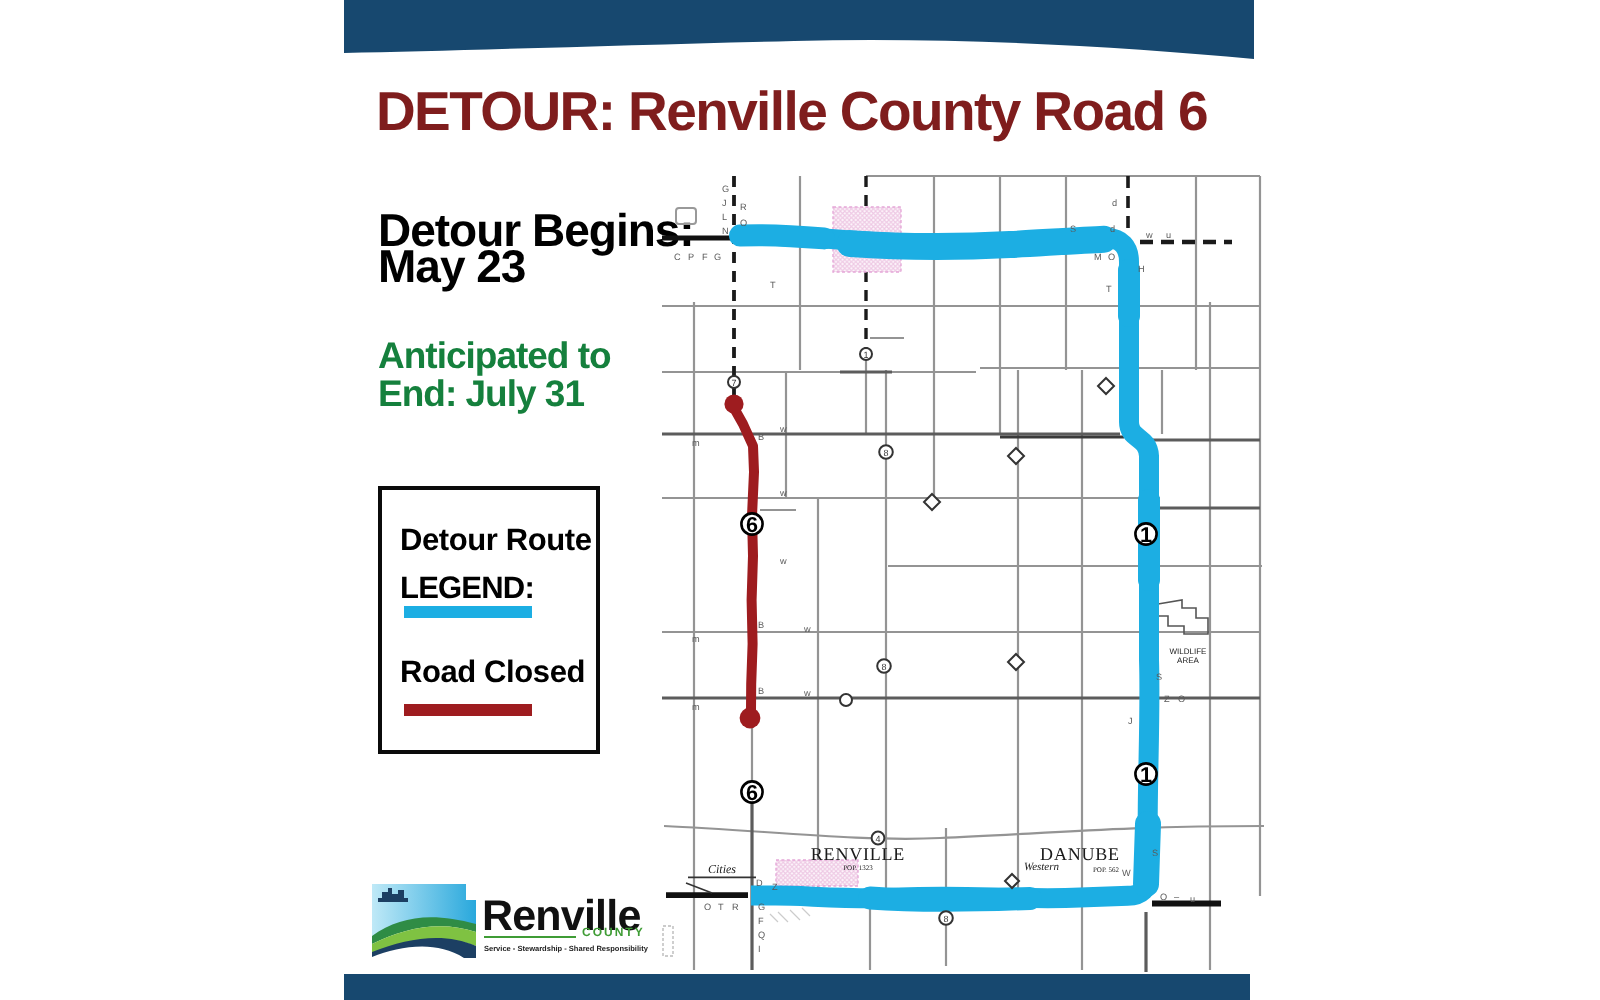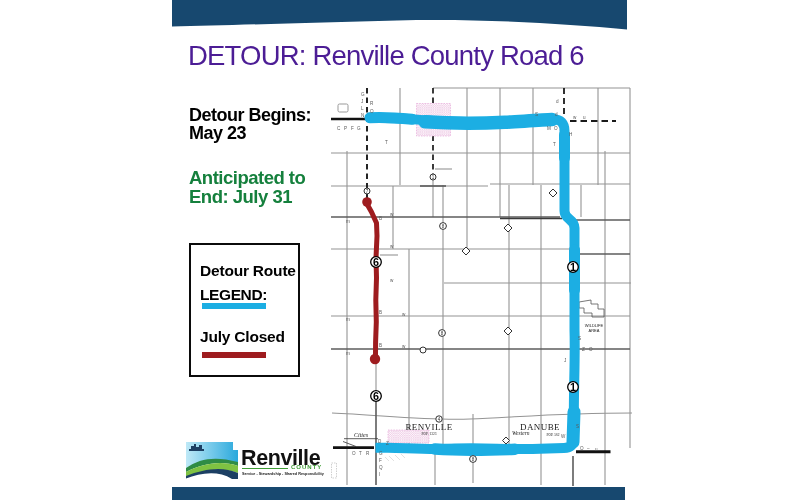--- a/index.html
+++ b/index.html
@@ -6,35 +6,35 @@
   body{width:800px;height:500px;background:#ffffff;font-family:"Liberation Sans",sans-serif;position:relative;overflow:hidden;}
   .abs{position:absolute;}
 </style>
 </head>
 <body>
 
 <svg class="abs" style="left:172px;top:0;" width="455" height="32" viewBox="0 0 455 32">
   <path d="M0,0 L455,0 L455,29.5 C390,23.5 310,18.5 225,20.5 C140,22.5 55,25.5 0,26.5 Z" fill="#17486f"></path>
 </svg>
 
-<div class="abs" style="left:188px;top:40px;font-size:27.5px;font-weight:normal;color:#4c1d95;letter-spacing:-0.8px;white-space:nowrap;">DETOUR: Renville County Road 6</div>
-
-<div class="abs" style="left:189px;top:105.5px;font-size:18px;font-weight:bold;color:#000;line-height:18.6px;letter-spacing:-0.5px;">Detour Begins:<br>May 23</div>
+<div class="abs" style="left:188px;top:40px;font-size:27.5px;font-weight:bold;color:#7f1d1d;letter-spacing:-0.8px;white-space:nowrap;">DETOUR: Renville County Road 6</div>
+
+<div class="abs" style="left:189px;top:105.5px;font-size:23px;font-weight:bold;color:#000;line-height:18.6px;letter-spacing:-0.5px;">Detour Begins:<br>May 23</div>
 
 <div class="abs" style="left:189px;top:169px;font-size:18.5px;font-weight:bold;color:#15803d;line-height:18.6px;letter-spacing:-0.5px;">Anticipated to<br>End: July 31</div>
 
 <div class="abs" style="left:189px;top:243px;width:107px;height:130px;border:2.3px solid #0b0b0b;background:#fff;"></div>
 
 <div class="abs" style="left:200px;top:253.5px;font-size:15.5px;font-weight:bold;color:#000;letter-spacing:-0.4px;margin-top:32px;">LEGEND:</div>
 
 <div class="abs" style="left:200px;top:262px;font-size:15.5px;font-weight:bold;color:#000;letter-spacing:-0.2px;">Detour Route</div>
 
 <div class="abs" style="left:202px;top:303px;width:64px;height:5.5px;background:#1caee3;"></div>
 
-<div class="abs" style="left:200px;top:327.5px;font-size:15.5px;font-weight:bold;color:#000;letter-spacing:-0.2px;">July Closed</div>
+<div class="abs" style="left:200px;top:327.5px;font-size:15.5px;font-weight:bold;color:#000;letter-spacing:-0.2px;">Road Closed</div>
 
 <div class="abs" style="left:202px;top:352px;width:64px;height:5.5px;background:#9e1c1f;"></div>
 
 <svg class="abs" style="left:186px;top:442px;" width="52" height="37" viewBox="0 0 52 37">
   <defs>
     <linearGradient id="sky" x1="0" y1="0" x2="1" y2="0">
       <stop offset="0" stop-color="#bfe9f7"></stop>
       <stop offset="1" stop-color="#29a8dc"></stop>
     </linearGradient>
   </defs>

